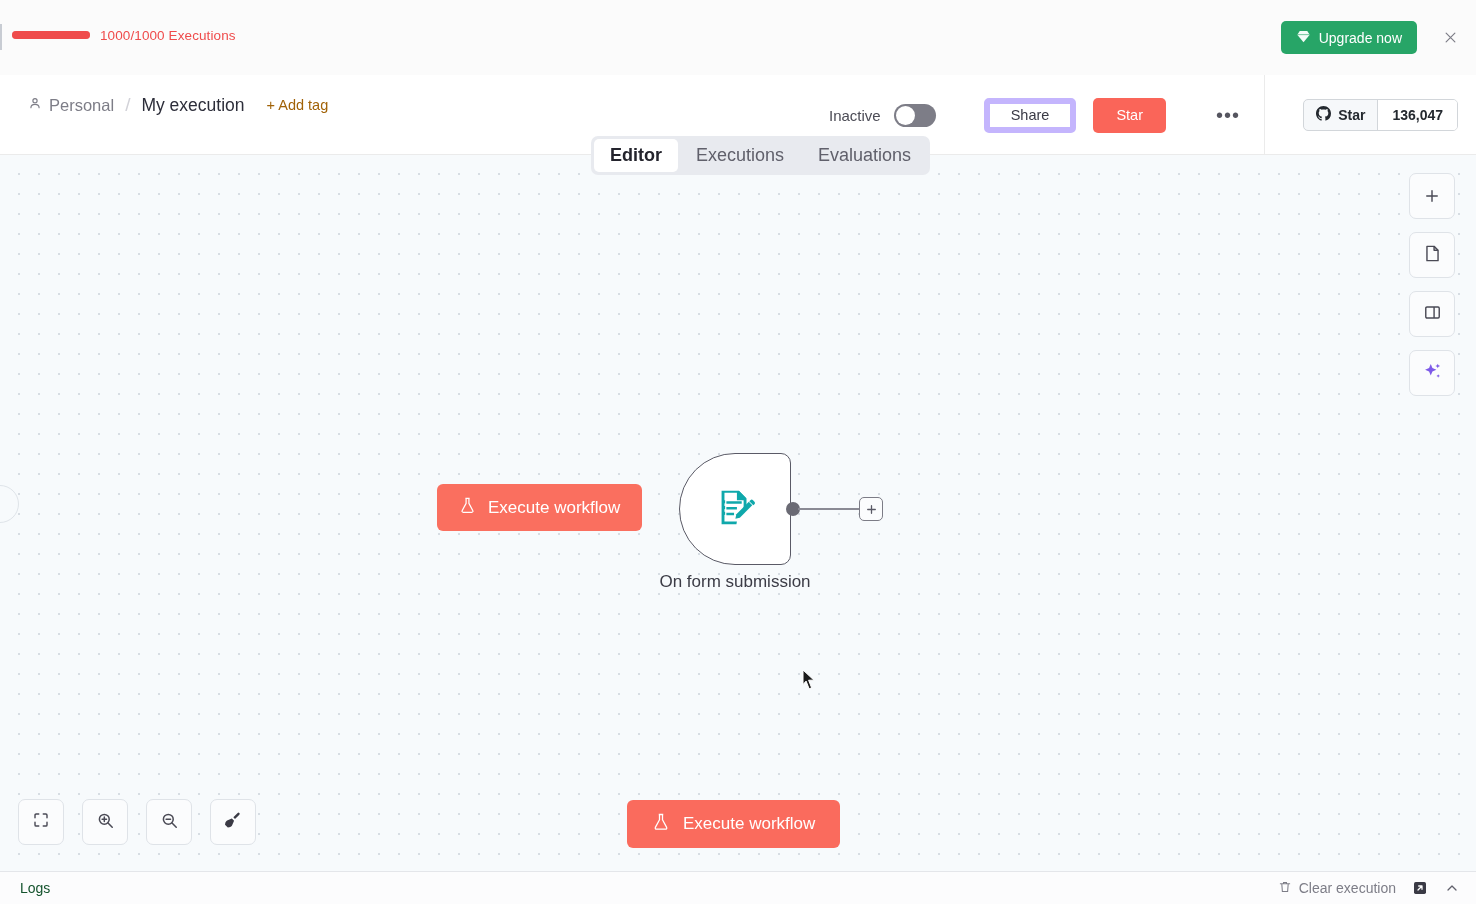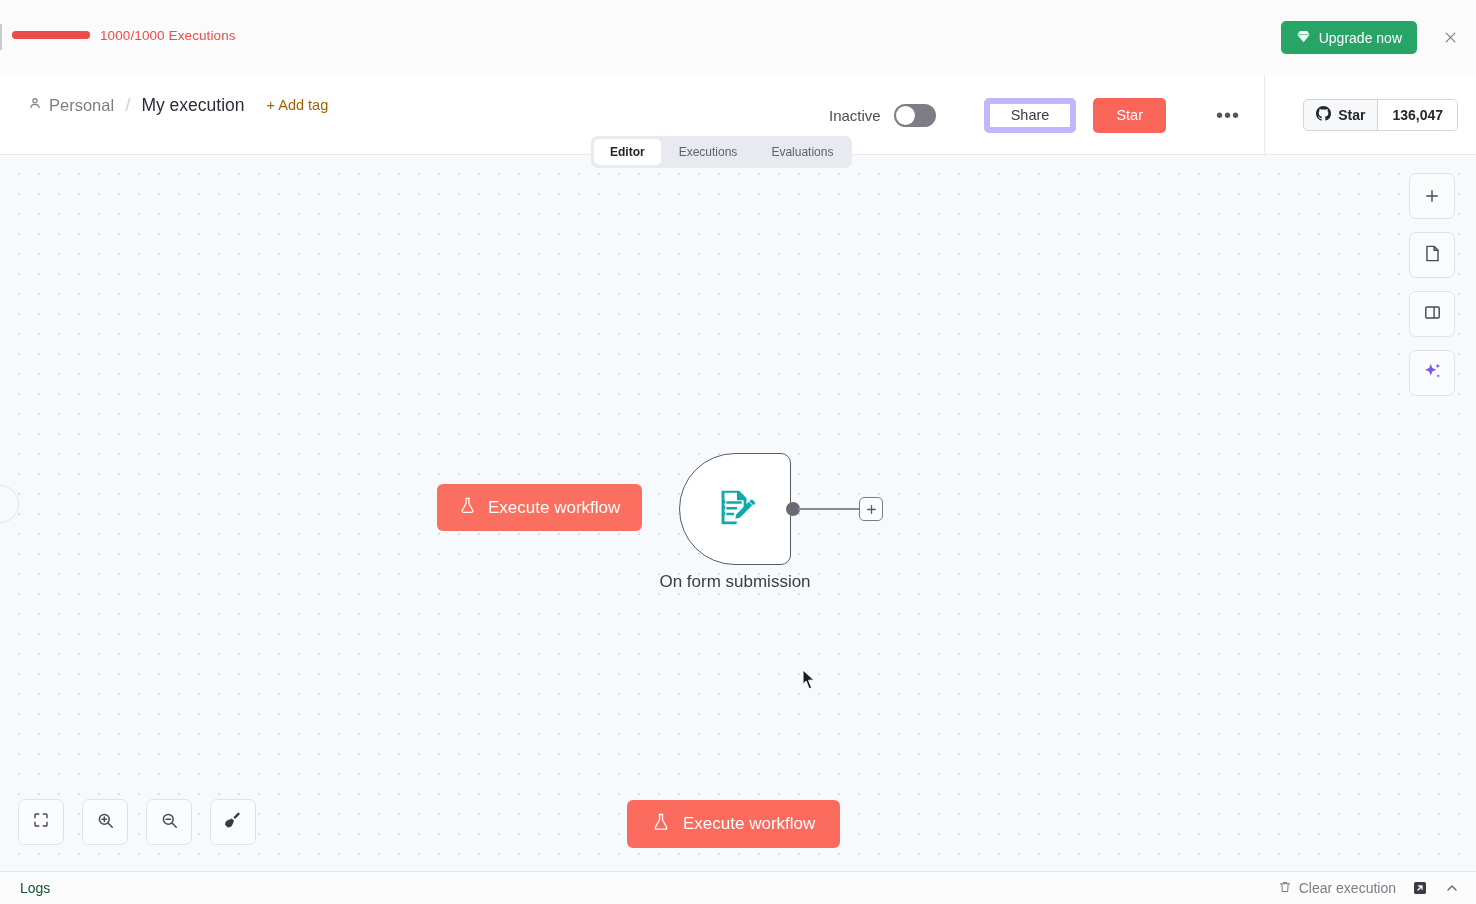--- a/index.html
+++ b/index.html
@@ -102,21 +102,21 @@
     font-size: 14px; color: #24292f; font-weight: 600; background: #fff;
   }
 
   
   .tabs {
     position: absolute; left: 591px; top: 136px; z-index: 5;
     display: flex; align-items: center; gap: 2px;
     background: #e8eaef; border-radius: 7px; padding: 3px;
   }
   .tab {
-    padding: 6px 16px; border-radius: 5px; font-size: 12px;
+    padding: 6px 16px; border-radius: 5px; font-size: 18px;
     color: #60606b; cursor: pointer; white-space: nowrap;
   }
   .tab.active { background: #fff; color: #24242d; font-weight: 600; }
 
   
   .canvas {
     position: absolute; top: 155px; left: 0; width: 1476px; height: 716px;
     background-color: #f7fafc;
     background-image: radial-gradient(circle, #d7dde3 1.1px, transparent 1.2px);
     background-size: 20px 20px;

